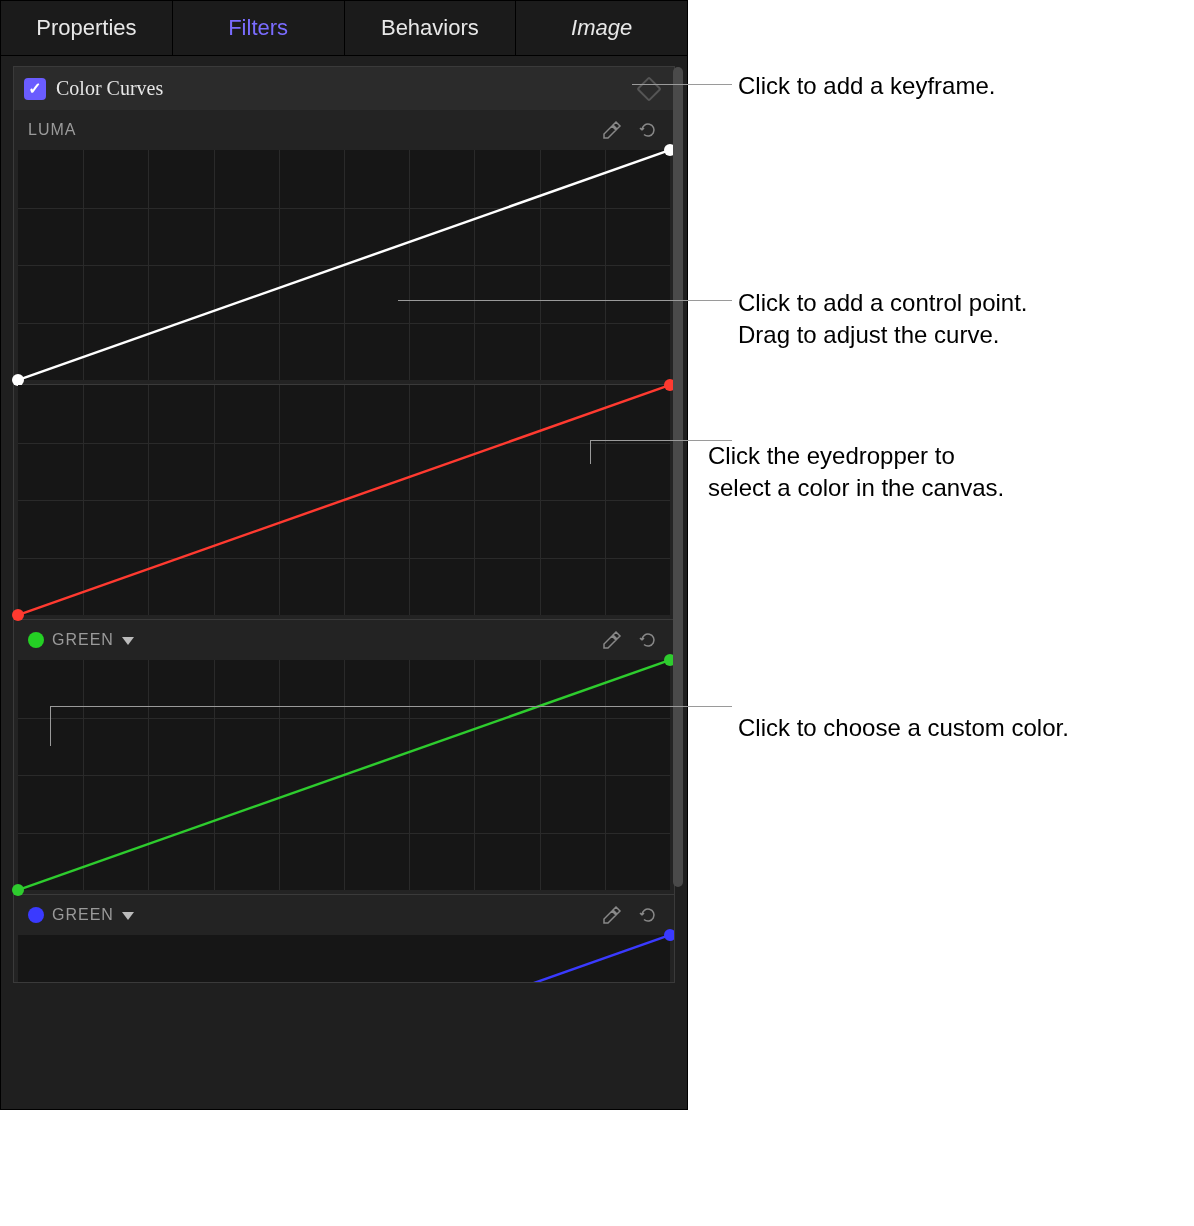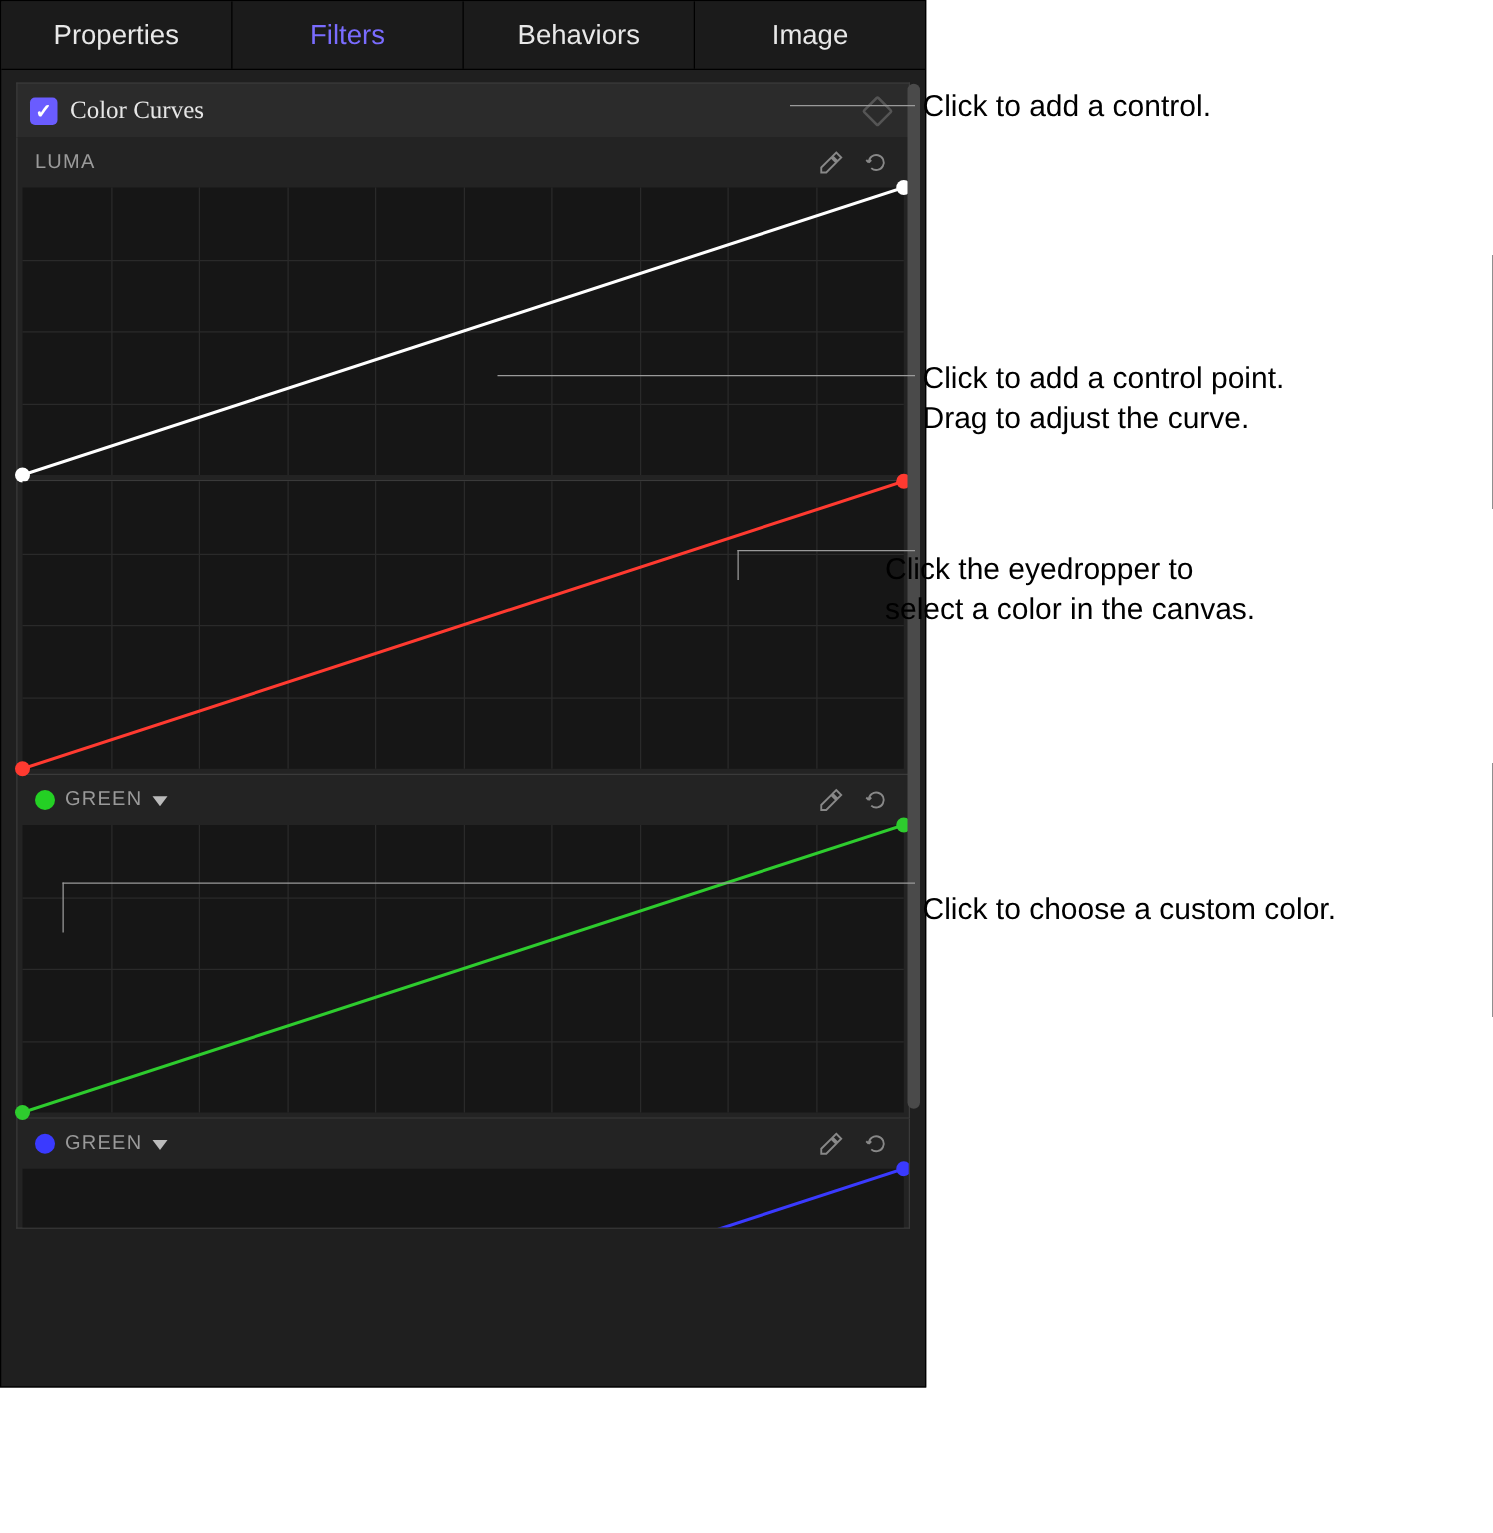--- a/index.html
+++ b/index.html
@@ -6,21 +6,21 @@
   body {
     font-family: -apple-system, "Helvetica Neue", Arial, sans-serif;
     background: #fff;
     width: 1194px;
     height: 1226px;
     position: relative;
   }
   .inspector {
     position: absolute;
     left: 0; top: 0;
-    width: 741px;
+    width: 688px;
     height: 1110px;
     background: #1f1f1f;
     border: 1px solid #000;
     overflow: hidden;
   }
   .tabs {
     display: flex;
     height: 55px;
     background: #1b1b1b;
     border-bottom: 1px solid #000;
@@ -29,21 +29,21 @@
     flex: 1;
     display: flex;
     align-items: center;
     justify-content: center;
     color: #e8e8e8;
     font-size: 22px;
     font-weight: 500;
     border-right: 1px solid #000;
     cursor: pointer;
   }
-  .tab:last-child { border-right: none; }
+  .tab:last-child { border-right: none; font-style: italic; }
   .tab.active { color: #7a6cff; }
   .panel-body {
     padding: 10px 12px 0 12px;
   }
   .filter-head {
     display: flex;
     align-items: center;
     height: 44px;
     background: #2b2b2b;
     padding: 0 10px;
@@ -321,18 +321,18 @@
   </div>
 </div>
 
 <div class="lead" style="left:632px; top:84px;  width:100px"></div>
 <div class="lead" style="left:398px; top:300px; width:334px"></div>
 <div class="lead v" style="left:590px; top:440px; height:24px"></div>
 <div class="lead" style="left:590px; top:440px; width:142px"></div>
 <div class="lead v" style="left:50px; top:706px; height:40px"></div>
 <div class="lead" style="left:50px; top:706px; width:682px"></div>
 
-<div class="callout" style="left:738px; top:70px">Click to add a control.</div>
+<div class="callout" style="left:738px; top:70px">Click to add a keyframe.</div>
 <div class="callout" style="left:738px; top:287px; white-space:pre-line">Click to add a control point.
 Drag to adjust the curve.</div>
 <div class="callout" style="left:708px; top:440px; white-space:pre-line">Click the eyedropper to
 select a color in the canvas.</div>
 <div class="callout" style="left:738px; top:712px">Click to choose a custom color.</div>
 
 </body></html>

